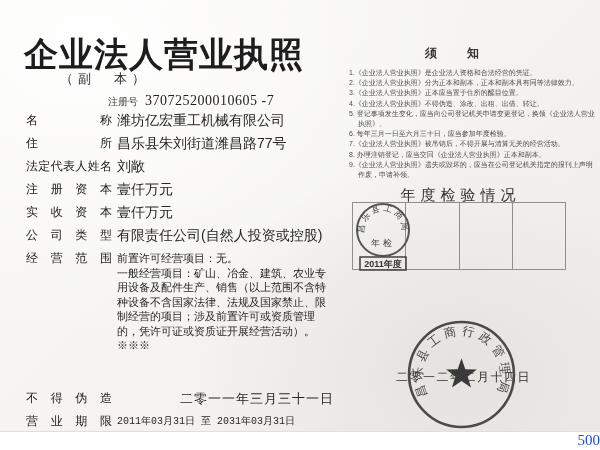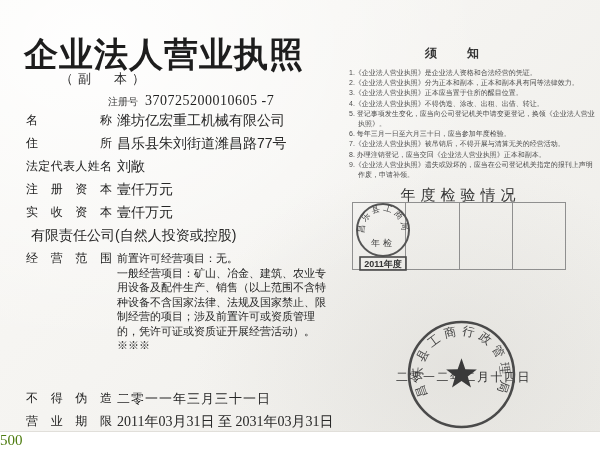--- a/index.html
+++ b/index.html
@@ -19,41 +19,41 @@
   .regline{position:absolute;left:108px;top:91px;white-space:nowrap;}
   .reglabel{font-size:10px;color:#3c3c3c;margin-right:7px;text-align:center;}
   .regno{font-family:"Liberation Serif",serif;font-size:14px;color:#1f1f1f;letter-spacing:0.5px;}
   .fields{position:absolute;left:26px;top:113px;width:308px;}
   .frow{display:flex;margin-bottom:8px;}
   .flabel{width:86px;flex:none;font-size:12px;color:#1c1c1c;line-height:15px;
           text-align:justify;text-align-last:justify;}
   .fvalue{flex:1;margin-left:5px;font-size:14px;color:#262626;line-height:15px;
           white-space:pre-line;}
   .frow.estab{margin-top:38px;}
-  .frow.estab .fvalue{font-size:13px;letter-spacing:1px;}
-  .serifval{font-family:Liberation Serif, serif;font-size:14px;}
+  .frow.estab .fvalue{font-size:13px;letter-spacing:1px;text-align:right;}
+  .serifval{font-family:Liberation Mono, monospace;font-size:10px;}
   
   .notice-head{position:absolute;left:345px;top:45px;width:214px;text-align:center;
                font-size:12px;font-weight:700;letter-spacing:9px;text-indent:9px;color:#333;}
   .notice{position:absolute;left:349px;top:68px;width:246px;font-size:7px;
           line-height:10.2px;color:#4b4b4b;}
   .notice .nitem{padding-left:9px;text-indent:-9px;}
   .annual-head{position:absolute;left:352px;top:186px;width:212px;text-align:center;
                font-size:15px;letter-spacing:5px;text-indent:5px;color:#333;}
   .atable{position:absolute;left:352px;top:202px;width:212px;height:66px;display:flex;
           border:1px solid #8f8f8f;}
   .acell{flex:1;border-right:1px solid #8f8f8f;}
   .acell:last-child{border-right:none;}
   .astamp{position:absolute;left:353px;top:198px;width:60px;height:76px;}
   .seal{position:absolute;left:404px;top:317px;width:115px;height:115px;z-index:2;}
   .issue-date{position:absolute;left:396px;top:369px;width:150px;z-index:1;
               font-size:12px;letter-spacing:1.5px;color:#2e2e2e;white-space:nowrap;}
   
-  .caption{position:absolute;left:0;bottom:1px;width:600px;text-align:left;
-           font-family:"Liberation Serif",serif;font-size:15px;color:#4d7c0f;background:#fff;}
+  .caption{position:absolute;left:0;bottom:1px;width:600px;text-align:right;
+           font-family:"Liberation Serif",serif;font-size:15px;color:#1d4ed8;background:#fff;}
   svg text,svg textPath{font-family:"Liberation Sans",sans-serif;}
 </style>
 </head>
 <body>
 
 <div class="stage">
   <div class="scan">
 
     <div class="title">企业法人营业执照</div>
     <div class="subtitle">（副　本）</div>
@@ -76,20 +76,21 @@
       </div>
       <div class="frow">
         <span class="flabel">注册资本</span>
         <span class="fvalue">壹仟万元</span>
       </div>
       <div class="frow">
         <span class="flabel">实收资本</span>
         <span class="fvalue">壹仟万元</span>
       </div>
       <div class="frow">
+        <span class="flabel">公司类型</span>
         <span class="fvalue">有限责任公司(自然人投资或控股)</span>
       </div>
       <div class="frow">
         <span class="flabel">经营范围</span>
         <span class="fvalue" style="font-size:11px;line-height:14.5px;">前置许可经营项目：无。
 一般经营项目：矿山、冶金、建筑、农业专用设备及配件生产、销售（以上范围不含特种设备不含国家法律、法规及国家禁止、限制经营的项目；涉及前置许可或资质管理的，凭许可证或资质证开展经营活动）。※※※</span>
       </div>
       <div class="frow estab">
         <span class="flabel">不得伪造</span>
         <span class="fvalue">二零一一年三月三十一日</span>

